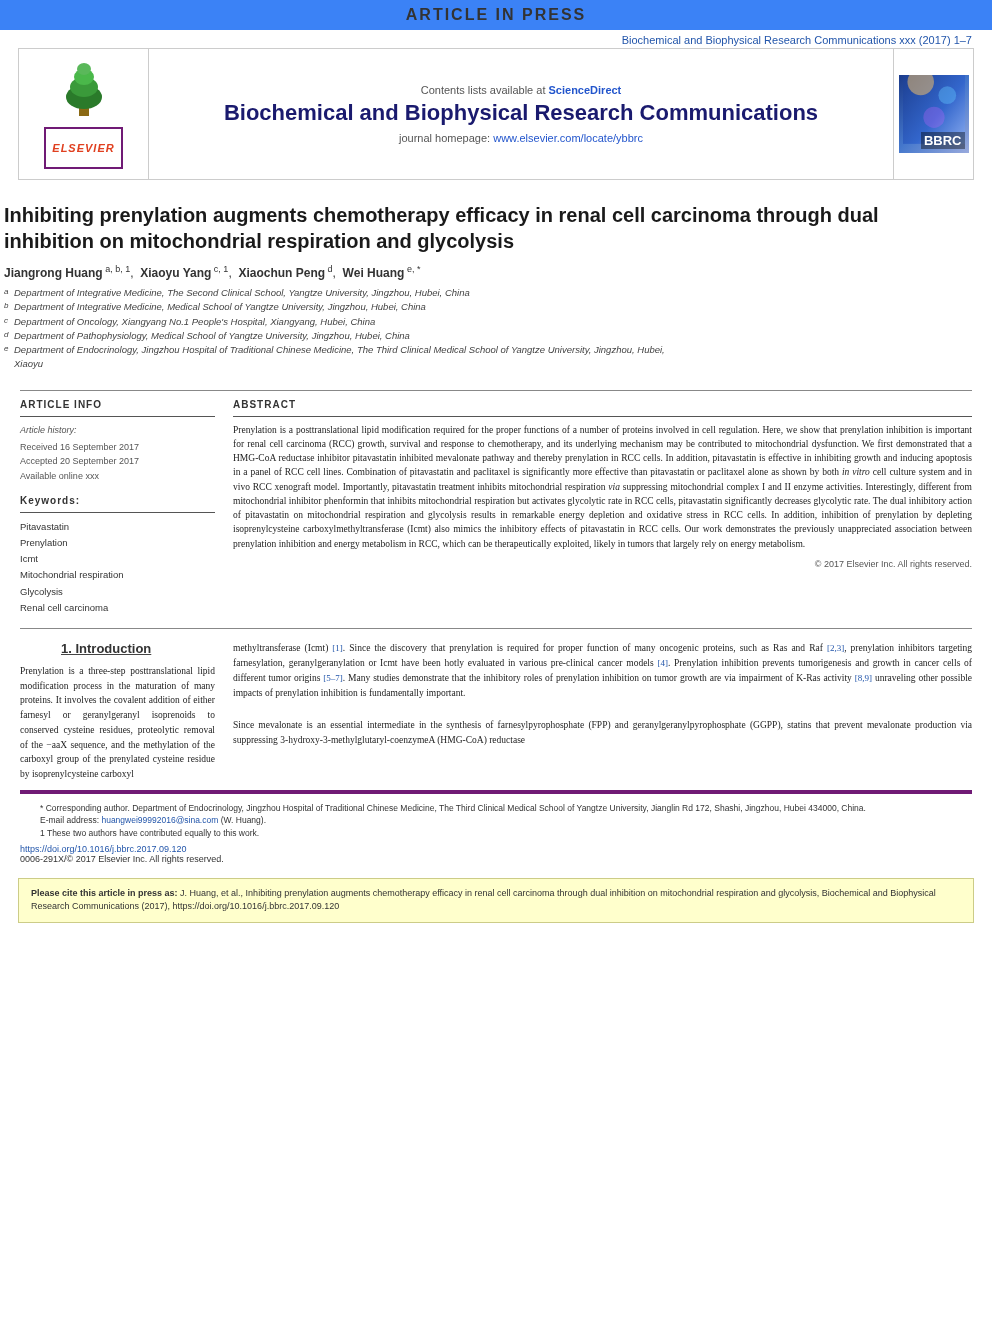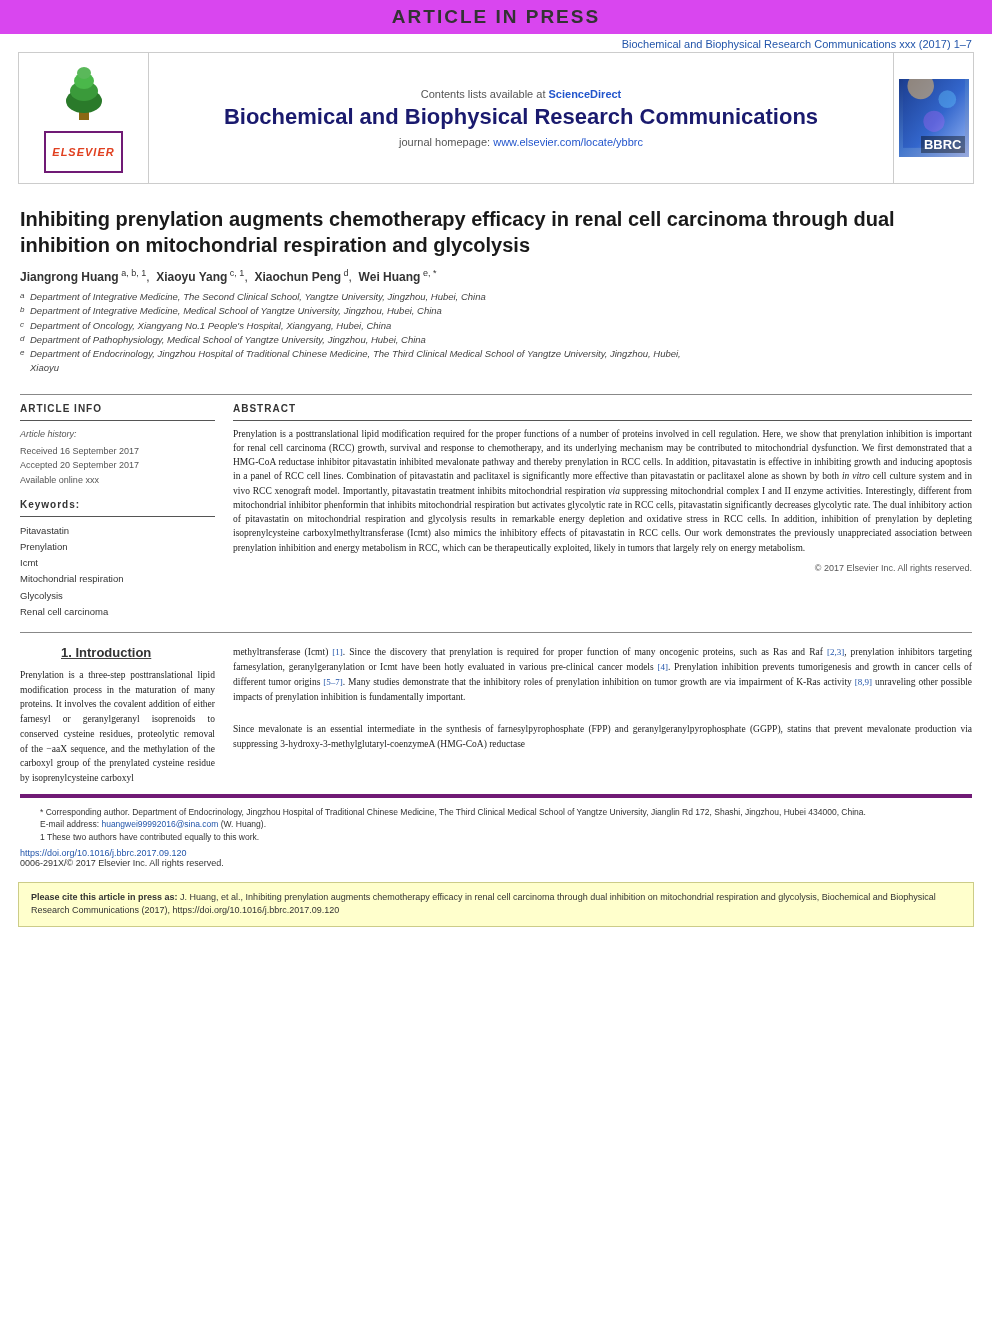--- a/index.html
+++ b/index.html
@@ -10,24 +10,24 @@
       min-height: 1323px;
     }
     .page {
       background: #fff;
       width: 992px;
       min-height: 1323px;
       position: relative;
     }
     
     .article-in-press-banner {
-      background: #d946ef;
+      background: #3b82f6;
       text-align: center;
       padding: 6px 0;
-      font-size: 19px;
+      font-size: 16px;
       font-weight: bold;
       letter-spacing: 2px;
       color: #333;
       font-family: Arial, sans-serif;
     }
     
     .journal-ref-line {
       text-align: right;
       font-size: 11px;
       color: #2255aa;
@@ -128,21 +128,21 @@
       font-weight: bold;
       font-family: Arial, sans-serif;
       position: absolute;
       bottom: 4px;
       right: 4px;
       background: rgba(0,0,0,0.4);
       padding: 1px 3px;
     }
     
     .article-title-area {
-      padding: 22px 20px 10px 20px;
+      padding: 22px 20px 10px 4px;
     }
     .article-title {
       font-size: 20px;
       font-weight: bold;
       color: #1a1a1a;
       font-family: Arial, sans-serif;
       line-height: 1.3;
       margin-bottom: 10px;
     }
     .authors-line {

